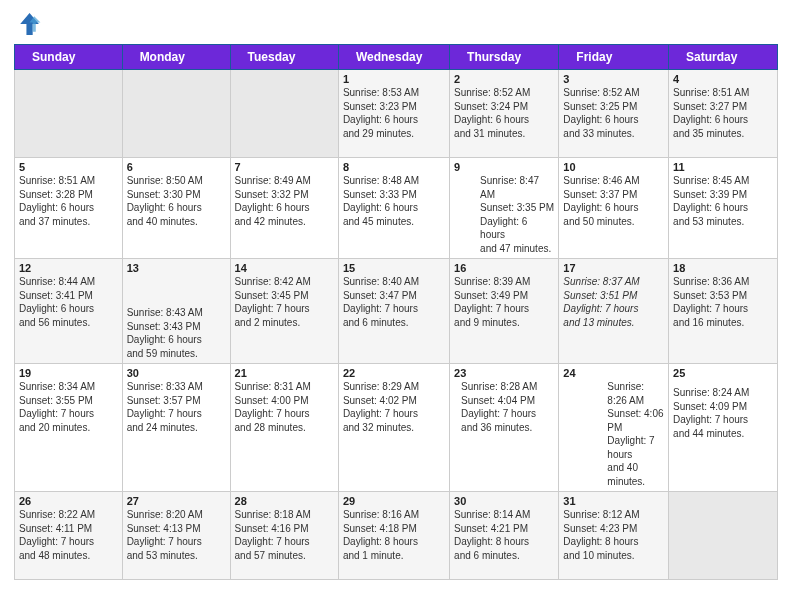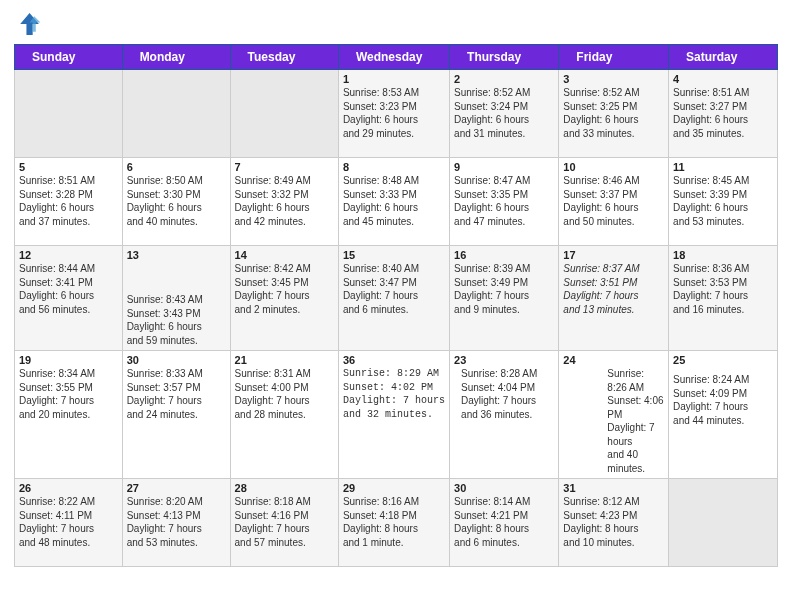--- a/index.html
+++ b/index.html
@@ -191,21 +191,21 @@
           </td>
           <td>
             <span class="day-num">8</span>
             <div class="day-info" style="white-space: pre-line;">Sunrise: 8:48 AM
 Sunset: 3:33 PM
 Daylight: 6 hours
 and 45 minutes.</div>
           </td>
           <td>
             <span class="day-num">9</span>
-            <div class="day-info" style="white-space: pre-line;">Sunrise: 8:47 AM
+            <div class="day-info" style="white-space: pre-line; margin-left: 26px;">Sunrise: 8:47 AM
 Sunset: 3:35 PM
 Daylight: 6 hours
 and 47 minutes.</div>
           </td>
           <td>
             <span class="day-num">10</span>
             <div class="day-info" style="white-space: pre-line;">Sunrise: 8:46 AM
 Sunset: 3:37 PM
 Daylight: 6 hours
 and 50 minutes.</div>
@@ -285,22 +285,22 @@
 and 24 minutes.</div>
           </td>
           <td>
             <span class="day-num">21</span>
             <div class="day-info" style="white-space: pre-line;">Sunrise: 8:31 AM
 Sunset: 4:00 PM
 Daylight: 7 hours
 and 28 minutes.</div>
           </td>
           <td>
-            <span class="day-num">36</span>
-            <div class="day-info" style="white-space: pre-line; font-family: Liberation Mono, monospace;">Sunrise: 8:29 AM
+            <span class="day-num">22</span>
+            <div class="day-info" style="white-space: pre-line;">Sunrise: 8:29 AM
 Sunset: 4:02 PM
 Daylight: 7 hours
 and 32 minutes.</div>
           </td>
           <td>
             <span class="day-num">23</span>
             <div class="day-info" style="white-space: pre-line; margin-left: 7px;">Sunrise: 8:28 AM
 Sunset: 4:04 PM
 Daylight: 7 hours
 and 36 minutes.</div>

